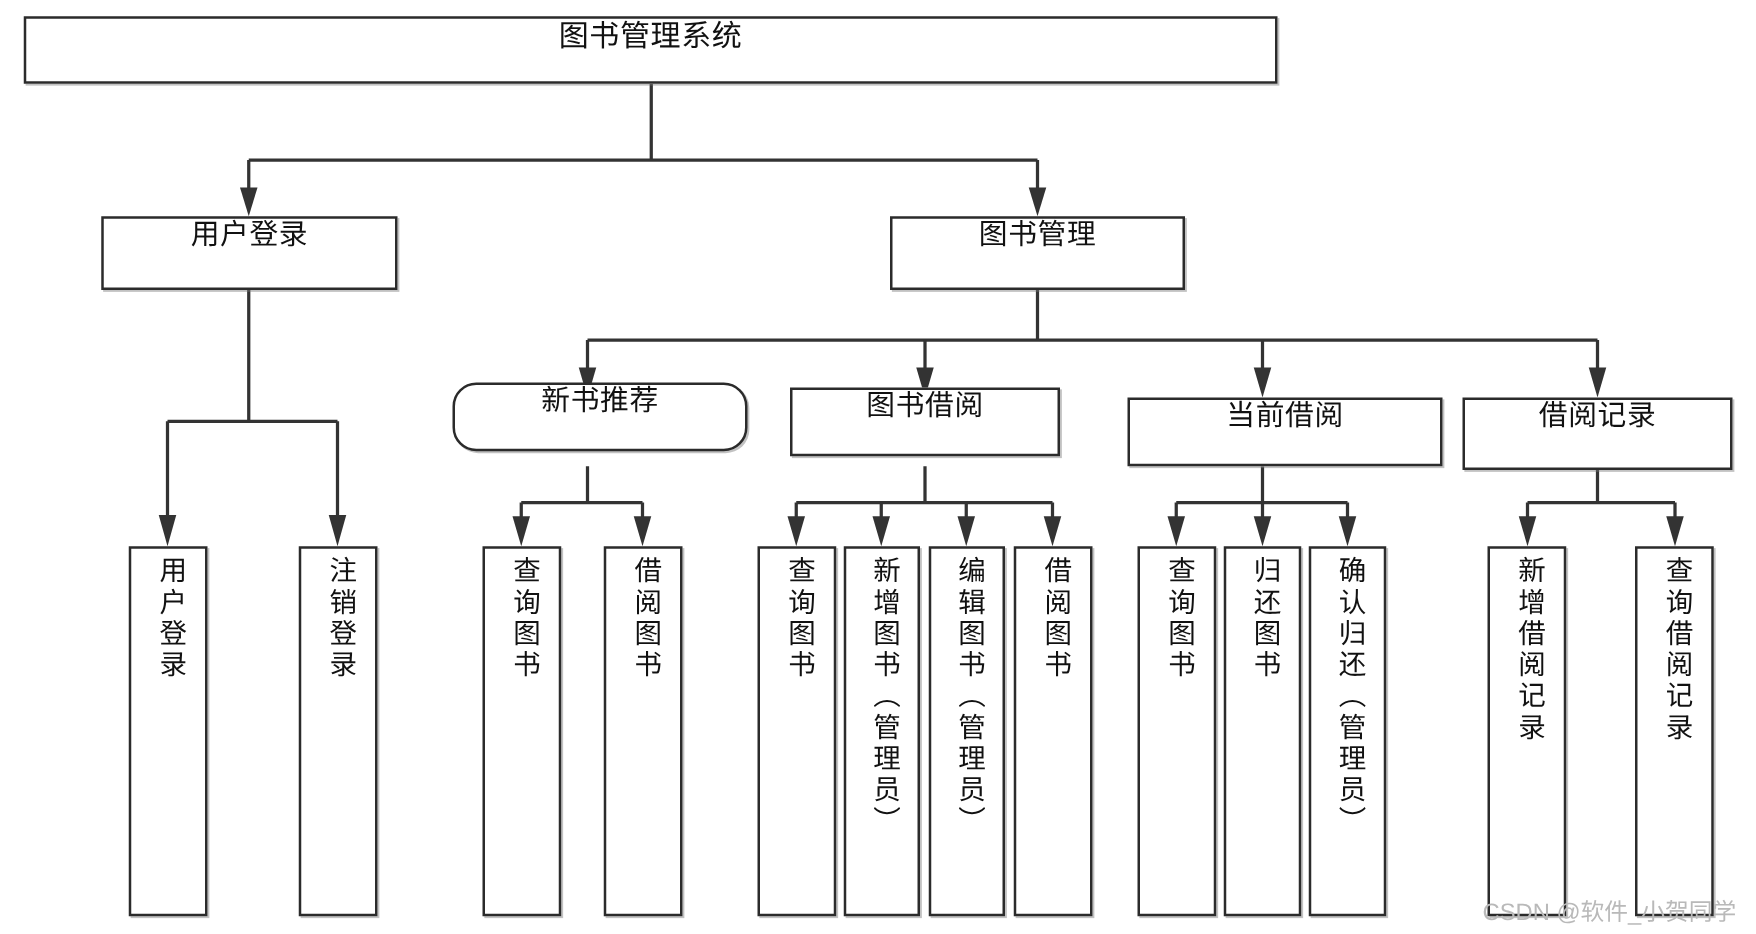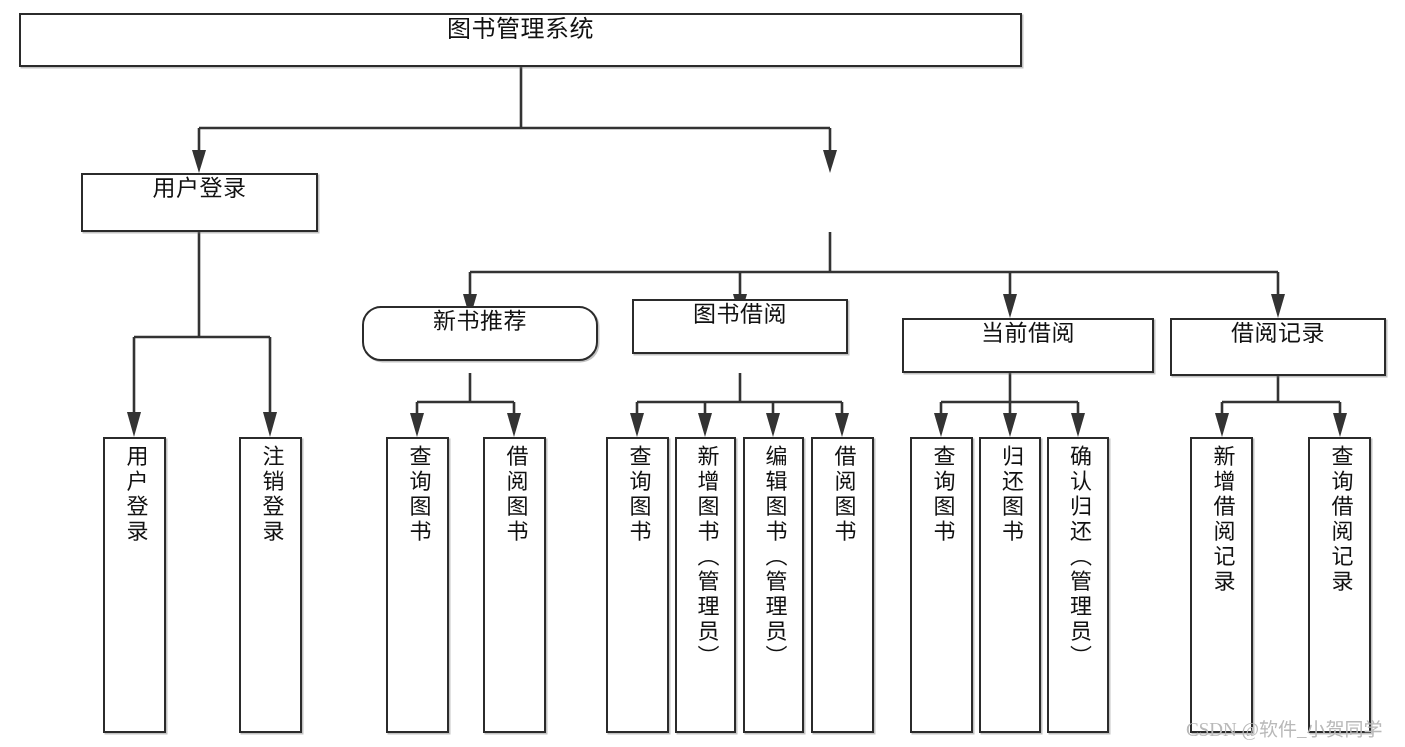--- a/index.html
+++ b/index.html
@@ -80,21 +80,21 @@
   }
   
   #watermark {
     position: absolute;
     z-index: 3;
     left: 1186px;
     top: 714px;
     font-size: 19px;
     color: #b9b9b9;
     white-space: nowrap;
-    font-family: Liberation Serif, serif;
+    font-family: Liberation Sans, sans-serif;
   }
 </style>
 </head>
 <body>
 
 <div id="canvas">
 
   <svg id="wires" viewBox="0 0 1405 747" width="1405" height="747">
 
     <line x1="521" y1="67" x2="521" y2="128"></line>
@@ -161,26 +161,29 @@
   </svg>
 
   <div class="node h root" style="left:19px; top:13px; width:1003px; height:54px;">
     <span class="label">图书管理系统</span>
   </div>
 
   <div class="node h" style="left:81px; top:173px; width:237px; height:59px;">
     <span class="label">用户登录</span>
   </div>
 
+  <div class="node h" style="left:712px; top:173px; width:236px; height:59px;">
+    <span class="label">图书管理</span>
+  </div>
 
   <div class="node h" style="left:362px; top:306px; width:236px; height:55px;border-radius:19px;">
     <span class="label">新书推荐</span>
   </div>
 
-  <div class="node h" style="left:632px; top:299px; width:216px; height:55px;">
+  <div class="node h" style="left:632px; top:310px; width:216px; height:55px;">
     <span class="label">图书借阅</span>
   </div>
 
   <div class="node h" style="left:902px; top:318px; width:252px; height:55px;">
     <span class="label">当前借阅</span>
   </div>
 
   <div class="node h" style="left:1170px; top:318px; width:216px; height:58px;">
     <span class="label">借阅记录</span>
   </div>

